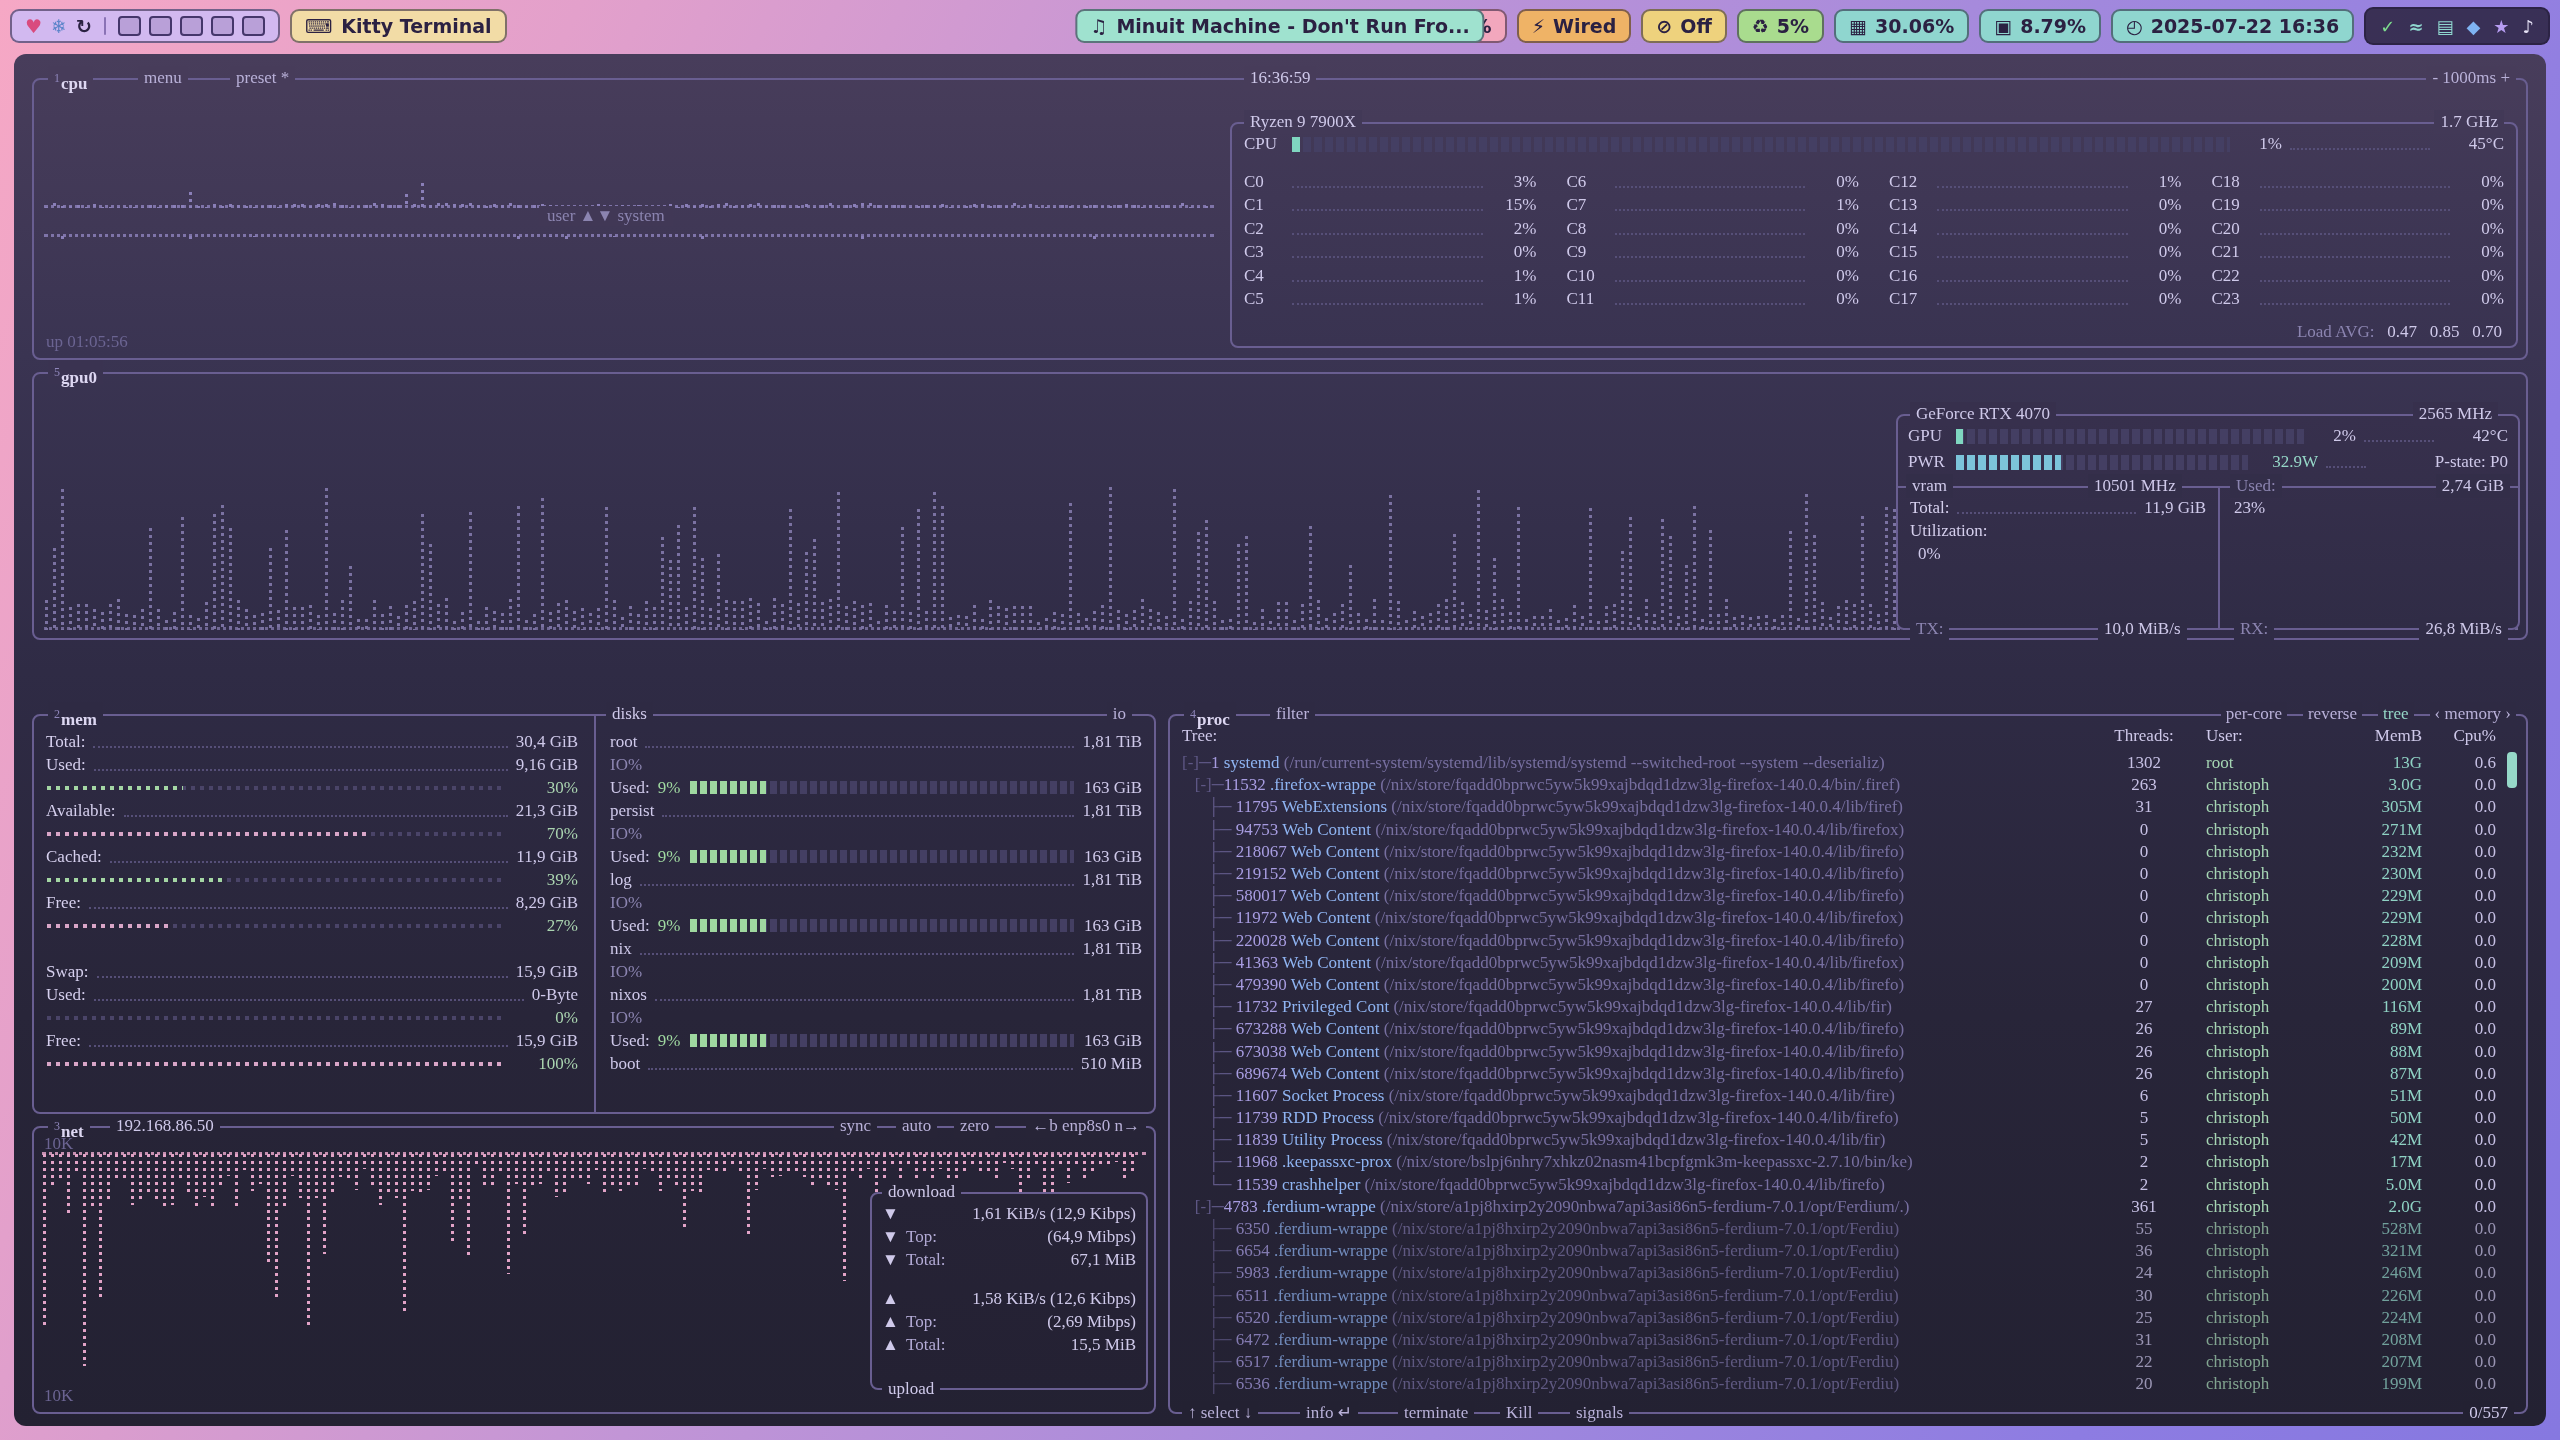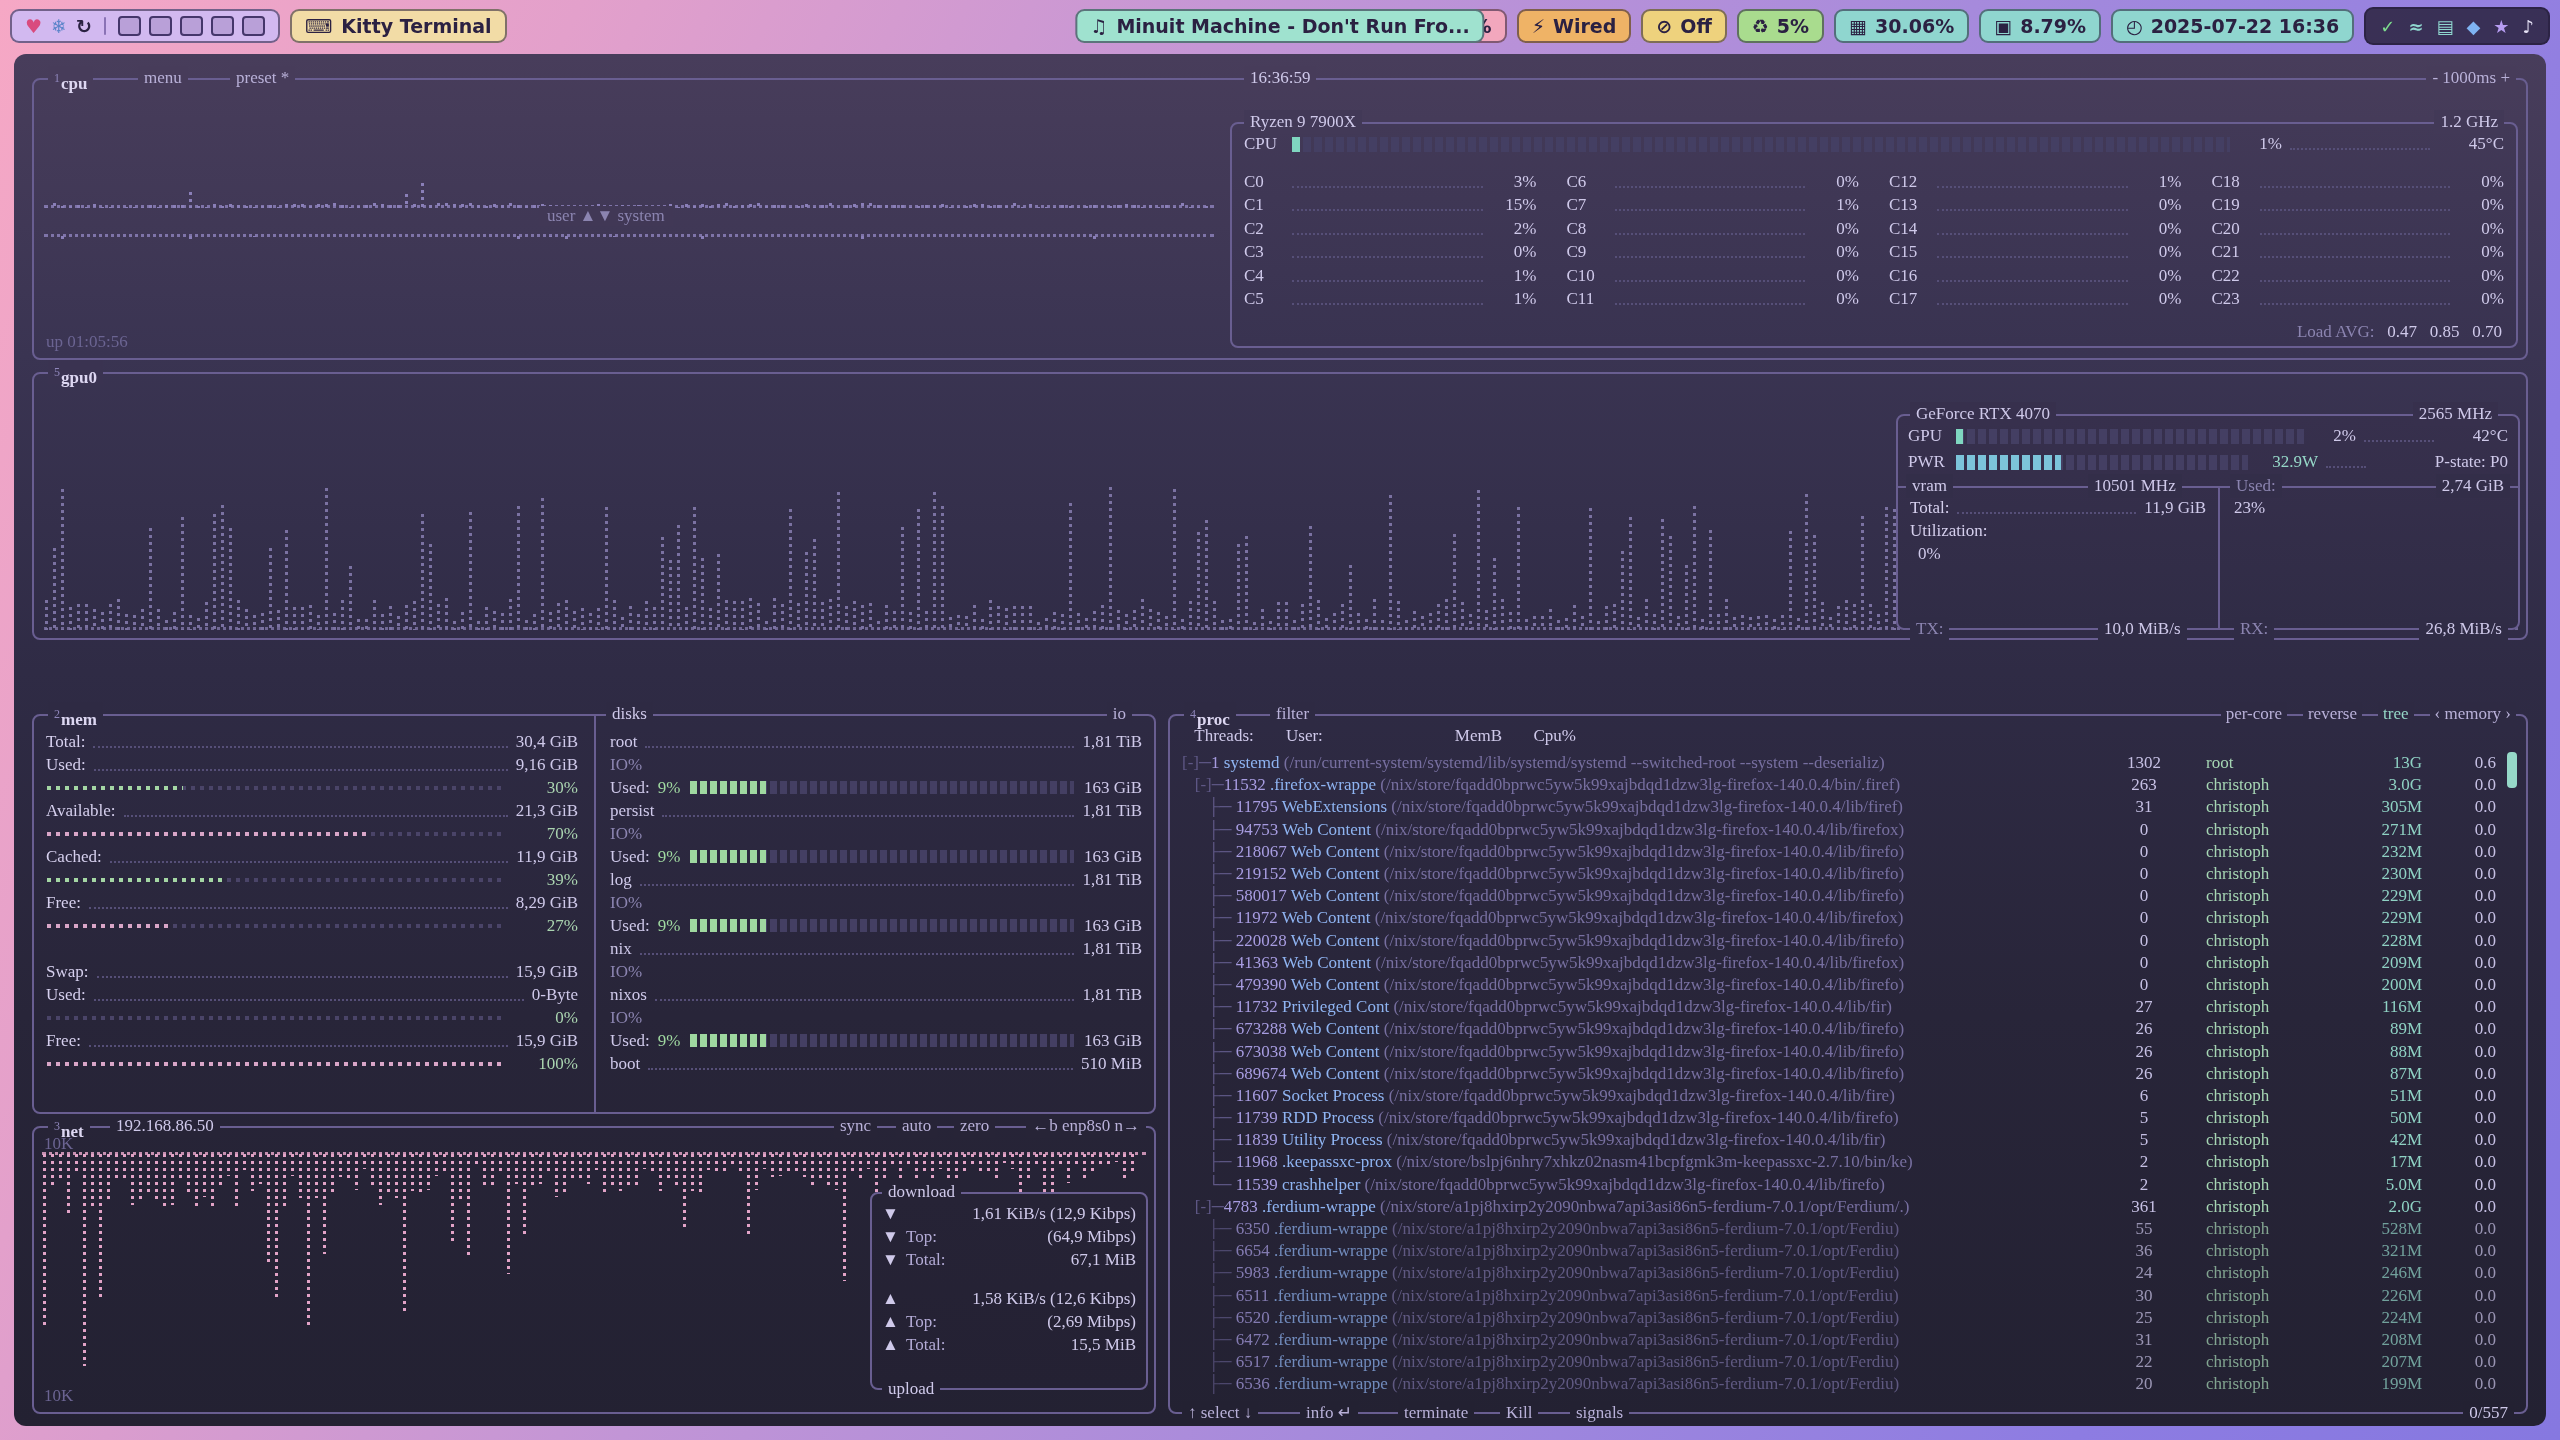--- a/index.html
+++ b/index.html
@@ -479,21 +479,21 @@
           <i class="gcol" style="height: 3.26423%;"></i>
           <i class="gcol" style="height: 2.56839%;"></i>
           <i class="gcol" style="height: 2.5%;"></i>
           <i class="gcol" style="height: 2.5%;"></i>
           <i class="gcol" style="height: 3.26956%;"></i>
         </div>
       <div class="uptime dimmer" style="left:12px;bottom:6px">up 01:05:56</div>
 
       <div class="subbox" style="left:1196px;top:42px;width:1288px;height:226px;--lbg:#423957;background:linear-gradient(180deg,#423957,#393351)">
         <span class="bl" style="left:12px">Ryzen 9 7900X</span>
-        <span class="bl" style="right:12px">1.2 GHz</span>
+        <span class="bl" style="right:12px">1.7 GHz</span>
         <div class="mrow" style="left:12px;right:12px;top:8px">
           <span class="mlab">CPU</span>
           <div class="meter">
               <div class="mfill" id="cpu-mfill" style="width: 1%;"></div>
             </div>
           <span class="mpct">1%</span>
           <i class="lead" style="max-width:140px"></i>
           <span class="mtemp">45°C</span>
         </div>
         <div class="cores" id="cores" style="left:12px;right:12px;top:46px">
@@ -1194,20 +1194,21 @@
       <span class="bl" style="left:14px"><sup>4</sup><span class="tl">proc</span></span>
       <span class="bl btn" style="left:100px">filter</span>
       <div class="topcluster" style="--lbg:#2e2a43">
         <span class="btn">per-core</span>
         <span class="btn">reverse</span>
         <span class="teal">tree</span>
         <span class="btn">‹ memory ›</span>
       </div>
 
       <div class="phead">
+        <span class="ph-main">Tree:</span>
         <span class="pc-th" style="color:#cfc9ea">Threads:</span>
         <span class="pc-user" style="color:#cfc9ea">User:</span>
         <span class="pc-mem" style="color:#cfc9ea">MemB</span>
         <span class="pc-cpu" style="color:#cfc9ea">Cpu%</span>
       </div>
       <div id="proc-rows">
           <div class="prow"><span class="pc-main"><span class="pfx">[-]─</span><span class="ppid">1</span><span class="pname"> systemd</span><span class="pcmd"> (/run/current-system/systemd/lib/systemd/systemd --switched-root --system --deserializ)</span></span><span class="pc-th">1302</span><span class="pc-user">root</span><span class="pc-mem">13G</span><span class="pc-cpu">0.6</span></div>
           <div class="prow"><span class="pc-main"><span class="pfx">   [-]─</span><span class="ppid">11532</span><span class="pname"> .firefox-wrappe</span><span class="pcmd"> (/nix/store/fqadd0bprwc5yw5k99xajbdqd1dzw3lg-firefox-140.0.4/bin/.firef)</span></span><span class="pc-th">263</span><span class="pc-user">christoph</span><span class="pc-mem">3.0G</span><span class="pc-cpu">0.0</span></div>
           <div class="prow"><span class="pc-main"><span class="pfx">      ├─ </span><span class="ppid">11795</span><span class="pname"> WebExtensions</span><span class="pcmd"> (/nix/store/fqadd0bprwc5yw5k99xajbdqd1dzw3lg-firefox-140.0.4/lib/firef)</span></span><span class="pc-th">31</span><span class="pc-user">christoph</span><span class="pc-mem">305M</span><span class="pc-cpu">0.0</span></div>
           <div class="prow"><span class="pc-main"><span class="pfx">      ├─ </span><span class="ppid">94753</span><span class="pname"> Web Content</span><span class="pcmd"> (/nix/store/fqadd0bprwc5yw5k99xajbdqd1dzw3lg-firefox-140.0.4/lib/firefox)</span></span><span class="pc-th">0</span><span class="pc-user">christoph</span><span class="pc-mem">271M</span><span class="pc-cpu">0.0</span></div>

